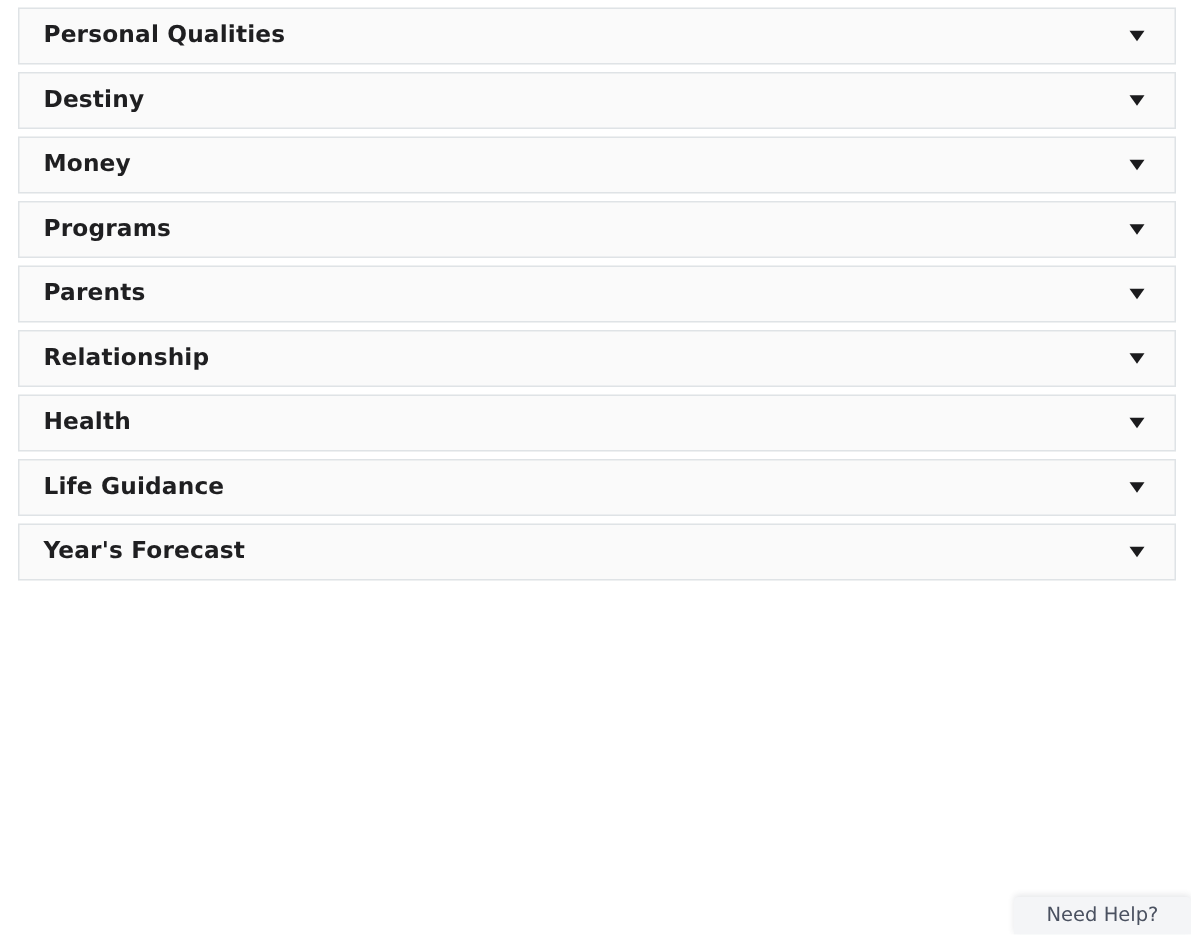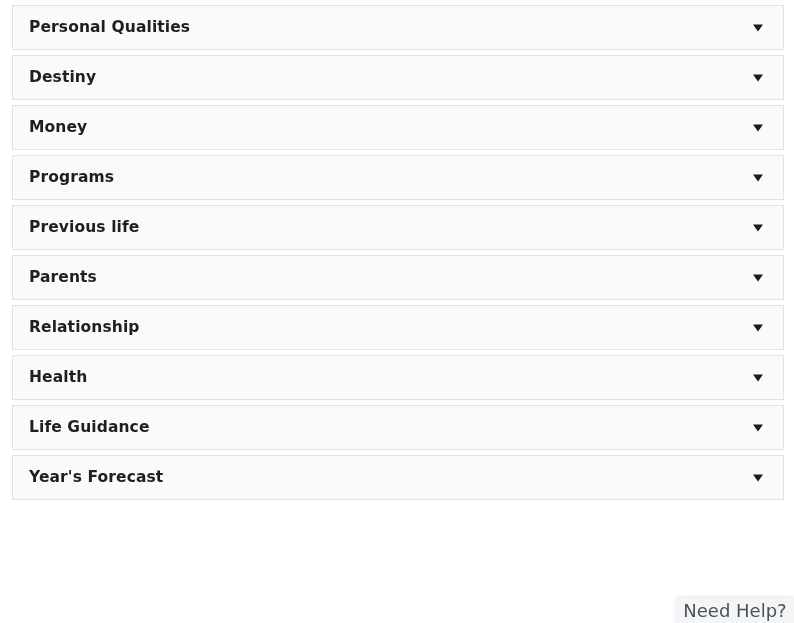--- a/index.html
+++ b/index.html
@@ -18,21 +18,21 @@
   #accordion {
     position: absolute;
     left: 12px;
     top: 5px;
     width: 772px;
   }
 
   .accordion-item {
     box-sizing: border-box;
     width: 772px;
-    height: 45px;
+    height: 38px;
     background: #fafafa;
     border: 1px solid #dfe3e6;
     border-left-width: 1px;
     border-right-width: 1px;
     margin-bottom: 5px;
     position: relative;
     display: flex;
     align-items: center;
     cursor: pointer;
   }
@@ -71,21 +71,21 @@
     border-top-right-radius: 3px;
     box-shadow: 0 -1px 4px rgba(40, 48, 63, 0.12);
     display: flex;
     align-items: center;
     justify-content: center;
     cursor: pointer;
     overflow: hidden;
   }
 
   #need-help-label {
-    font-size: 18px;
+    font-size: 13px;
     font-weight: 400;
     color: #4a5160;
     white-space: nowrap;
     line-height: 1;
   }
 </style>
 </head>
 <body>
 
 <div id="accordion">
@@ -96,24 +96,20 @@
     <div class="accordion-item">
       <span class="accordion-label">Destiny</span>
       <span class="accordion-chevron"></span>
     </div>
     <div class="accordion-item">
       <span class="accordion-label">Money</span>
       <span class="accordion-chevron"></span>
     </div>
     <div class="accordion-item">
       <span class="accordion-label">Programs</span>
-      <span class="accordion-chevron"></span>
-    </div>
-    <div class="accordion-item">
-      <span class="accordion-label">Previous life</span>
       <span class="accordion-chevron"></span>
     </div>
     <div class="accordion-item">
       <span class="accordion-label">Parents</span>
       <span class="accordion-chevron"></span>
     </div>
     <div class="accordion-item">
       <span class="accordion-label">Relationship</span>
       <span class="accordion-chevron"></span>
     </div>

